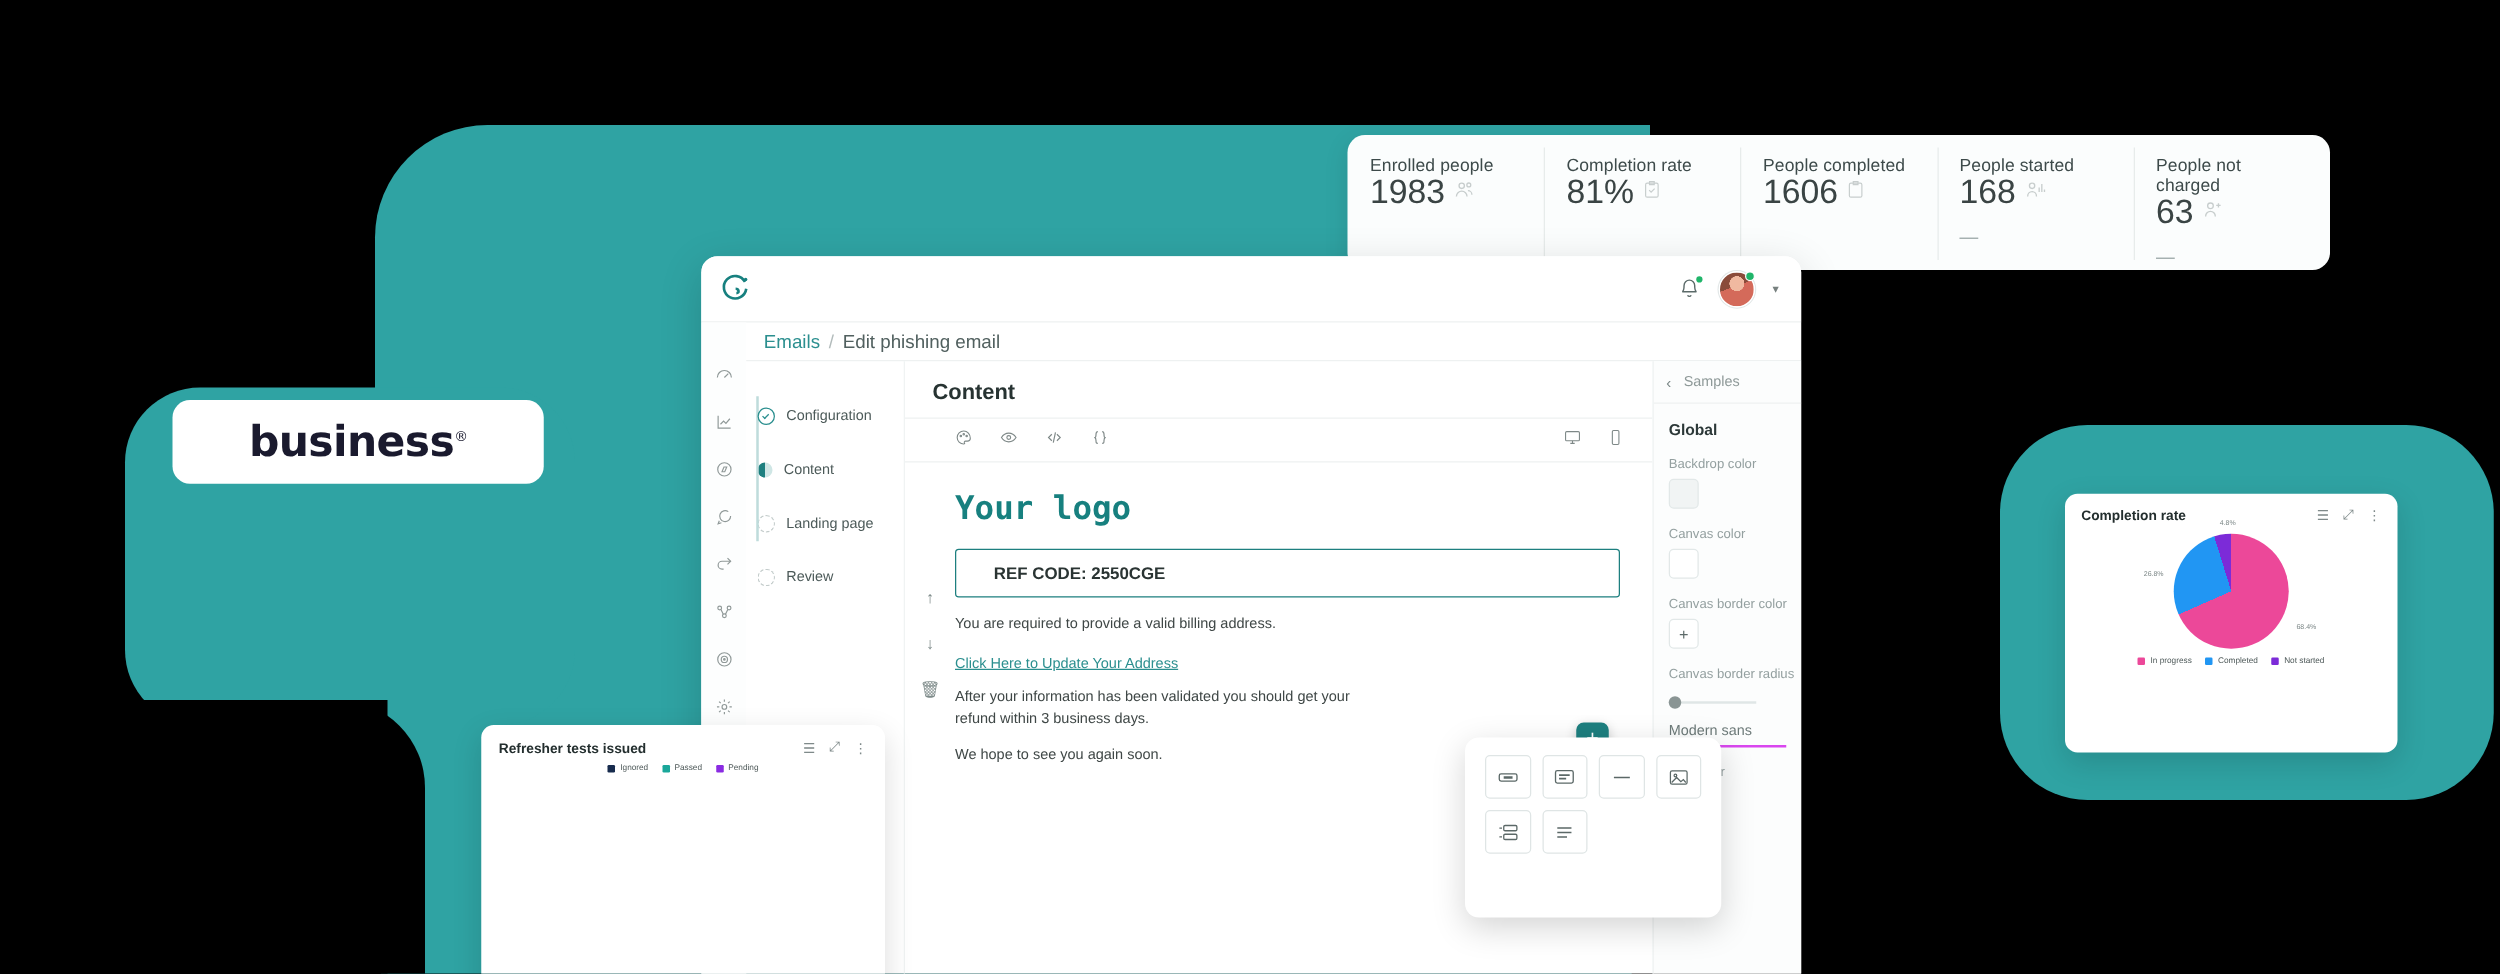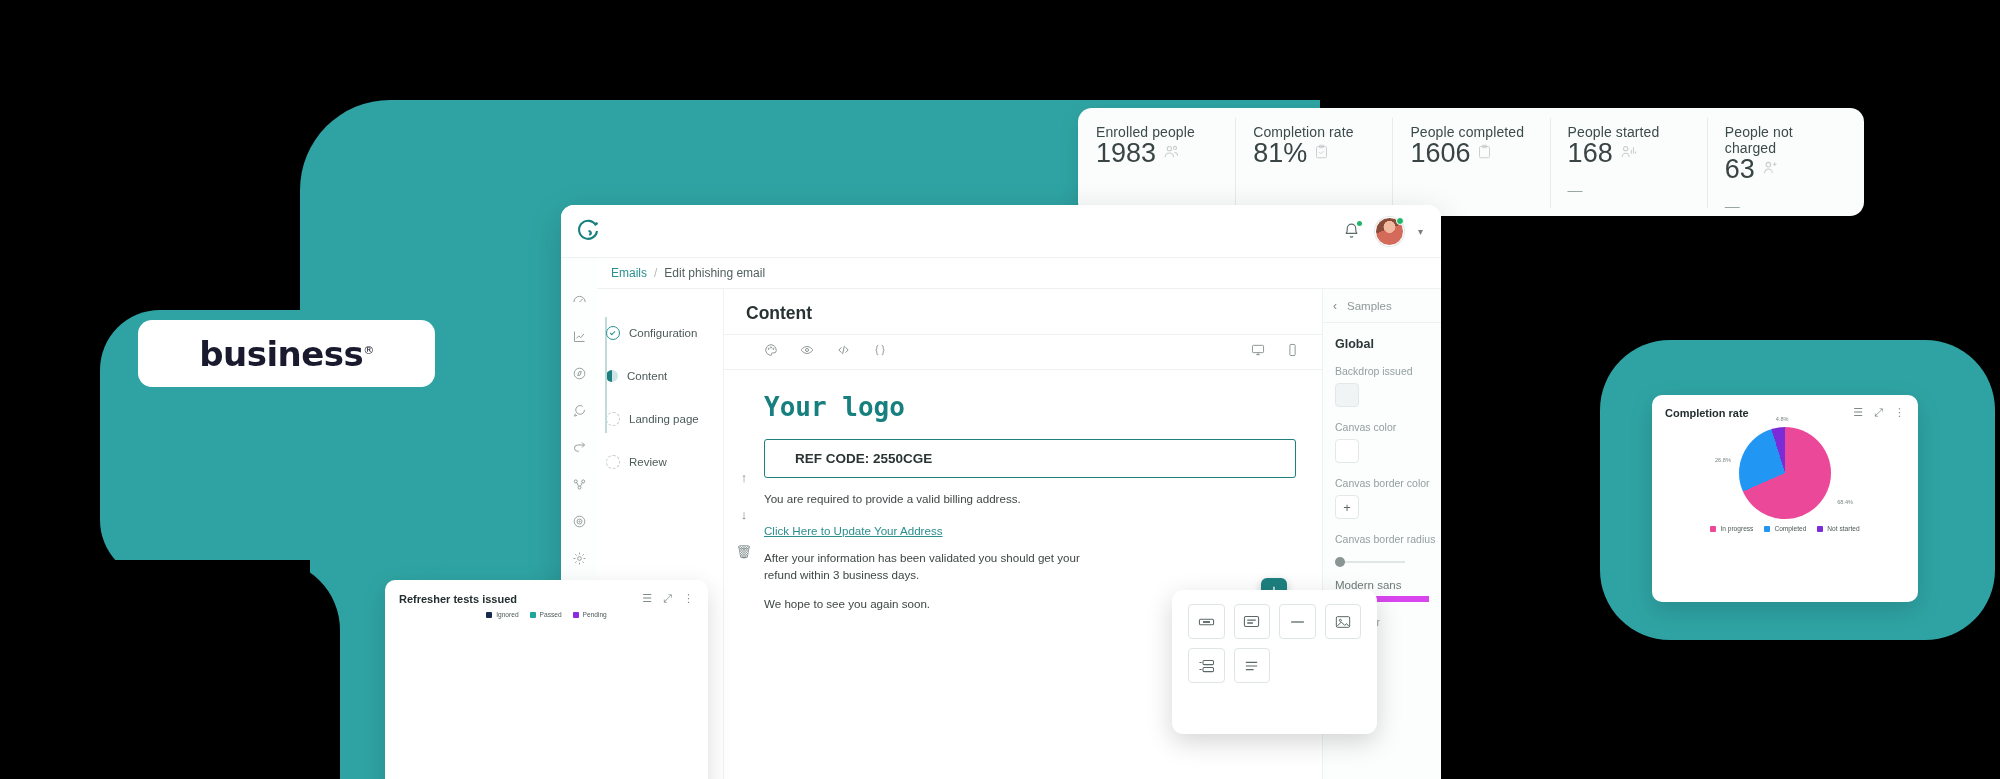--- a/index.html
+++ b/index.html
@@ -44,21 +44,21 @@
       linear-gradient(160deg,#8a4b3a 0 42%, #d46a5a 42% 100%);
     position:relative;border:1.5px solid #fff;box-shadow:0 0 0 1px #e3e8e8;}
   .avatar::after{content:"";position:absolute;right:-1px;top:-1px;width:6px;height:6px;border-radius:50%;background:#20b56a;border:1.5px solid #fff;}
   .caret{font-size:10px;color:#77807f;}
 
   .app-body{display:flex;height:548px;border-top:1px solid #eef1f1;}
   .icon-rail{width:36px;padding-top:34px;display:flex;flex-direction:column;align-items:center;gap:18px;background:#fdfefe;}
   .rail-ic{opacity:.62;}
 
   .work{flex:1;display:flex;flex-direction:column;min-width:0;}
-  .crumb{height:30px;display:flex;align-items:center;gap:7px;padding-left:14px;font-size:12px;}
+  .crumb{height:30px;display:flex;align-items:center;gap:7px;padding-left:14px;font-size:15px;}
   .crumb a{color:#2b8f8f;text-decoration:none;}
   .crumb .sep{color:#b2bbbb;}
   .crumb .cur{color:#51605f;}
 
   .work-main{flex:1;display:flex;border-top:1px solid #eef1f1;min-height:0;}
 
   .steps{width:118px;padding:22px 0 0 8px;border-right:1px solid #f0f3f3;position:relative;}
   .steps::before{content:"";position:absolute;left:8px;top:28px;height:116px;width:2px;background:#bfdcdb;}
   .step{display:flex;align-items:center;gap:9px;height:43px;padding-left:1px;font-size:11.5px;color:#4c5a59;}
   .st-dot{width:12px;height:12px;border-radius:50%;flex:none;}
@@ -88,21 +88,21 @@
   .side-tab{font-size:11.5px;color:#8e9998;}
   .side-sec{font-size:12.5px;font-weight:700;color:#2c3838;padding:14px 0 0 12px;}
   .side-lbl{font-size:10.5px;color:#94a0a0;padding:14px 0 6px 12px;}
   .swatch{width:22px;height:22px;border-radius:4px;border:1px solid #e2e8e8;margin-left:12px;}
   .sw-grey{background:#f1f4f4;}
   .sw-white{background:#fff;}
   .sw-plus{display:flex;align-items:center;justify-content:center;color:#5d6a69;font-size:13px;background:#fff;}
   .sw-dark{background:#6f7877;border-color:#6f7877;}
   .slider{margin:10px 0 0 12px;width:70px;height:2px;background:#dfe6e6;position:relative;}
   .slider::after{content:"";position:absolute;left:0;top:-4px;width:10px;height:10px;border-radius:50%;background:#8a9594;}
-  .side-font{font-size:11.5px;color:#6d7a79;padding:16px 0 5px 12px;border-bottom:6px solid #d946ef;margin-right:12px;}
+  .side-font{font-size:11.5px;color:#6d7a79;padding:16px 0 5px 12px;border-bottom:2px solid #d946ef;margin-right:12px;}
 
   
   .palette{position:absolute;left:1172px;top:590px;width:205px;height:130px;background:#fff;border-radius:11px;
     box-shadow:0 8px 26px rgba(0,0,0,.17);padding:14px 0 0 0;}
   .pal-grid{display:grid;grid-template-columns:repeat(4,1fr);gap:9px;padding:0 16px;}
   .pal-cell{height:33px;border:1px solid #dfe5e5;border-radius:4px;display:flex;align-items:center;justify-content:center;color:#5b6867;}
   .pal-row2{display:grid;grid-template-columns:repeat(4,1fr);gap:9px;padding:9px 16px 0 16px;}
   .addbtn{position:absolute;left:1261px;top:578px;width:26px;height:26px;border-radius:6px;background:#1d7f7f;color:#fff;
     display:flex;align-items:center;justify-content:center;font-size:17px;box-shadow:0 3px 9px rgba(0,0,0,.22);}
 
@@ -361,21 +361,21 @@
             </div>
           </div>
 
           <div class="side">
             <div class="side-head">
               <span class="side-back">‹</span>
               <span class="side-tab">Samples</span>
             </div>
             <div class="side-sec">Global</div>
 
-            <div class="side-lbl">Backdrop issued</div>
+            <div class="side-lbl">Backdrop color</div>
             <div class="swatch sw-grey"></div>
 
             <div class="side-lbl">Canvas color</div>
             <div class="swatch sw-white"></div>
 
             <div class="side-lbl">Canvas border color</div>
             <div class="swatch sw-plus">+</div>
 
             <div class="side-lbl">Canvas border radius</div>
             <div class="slider"></div>

